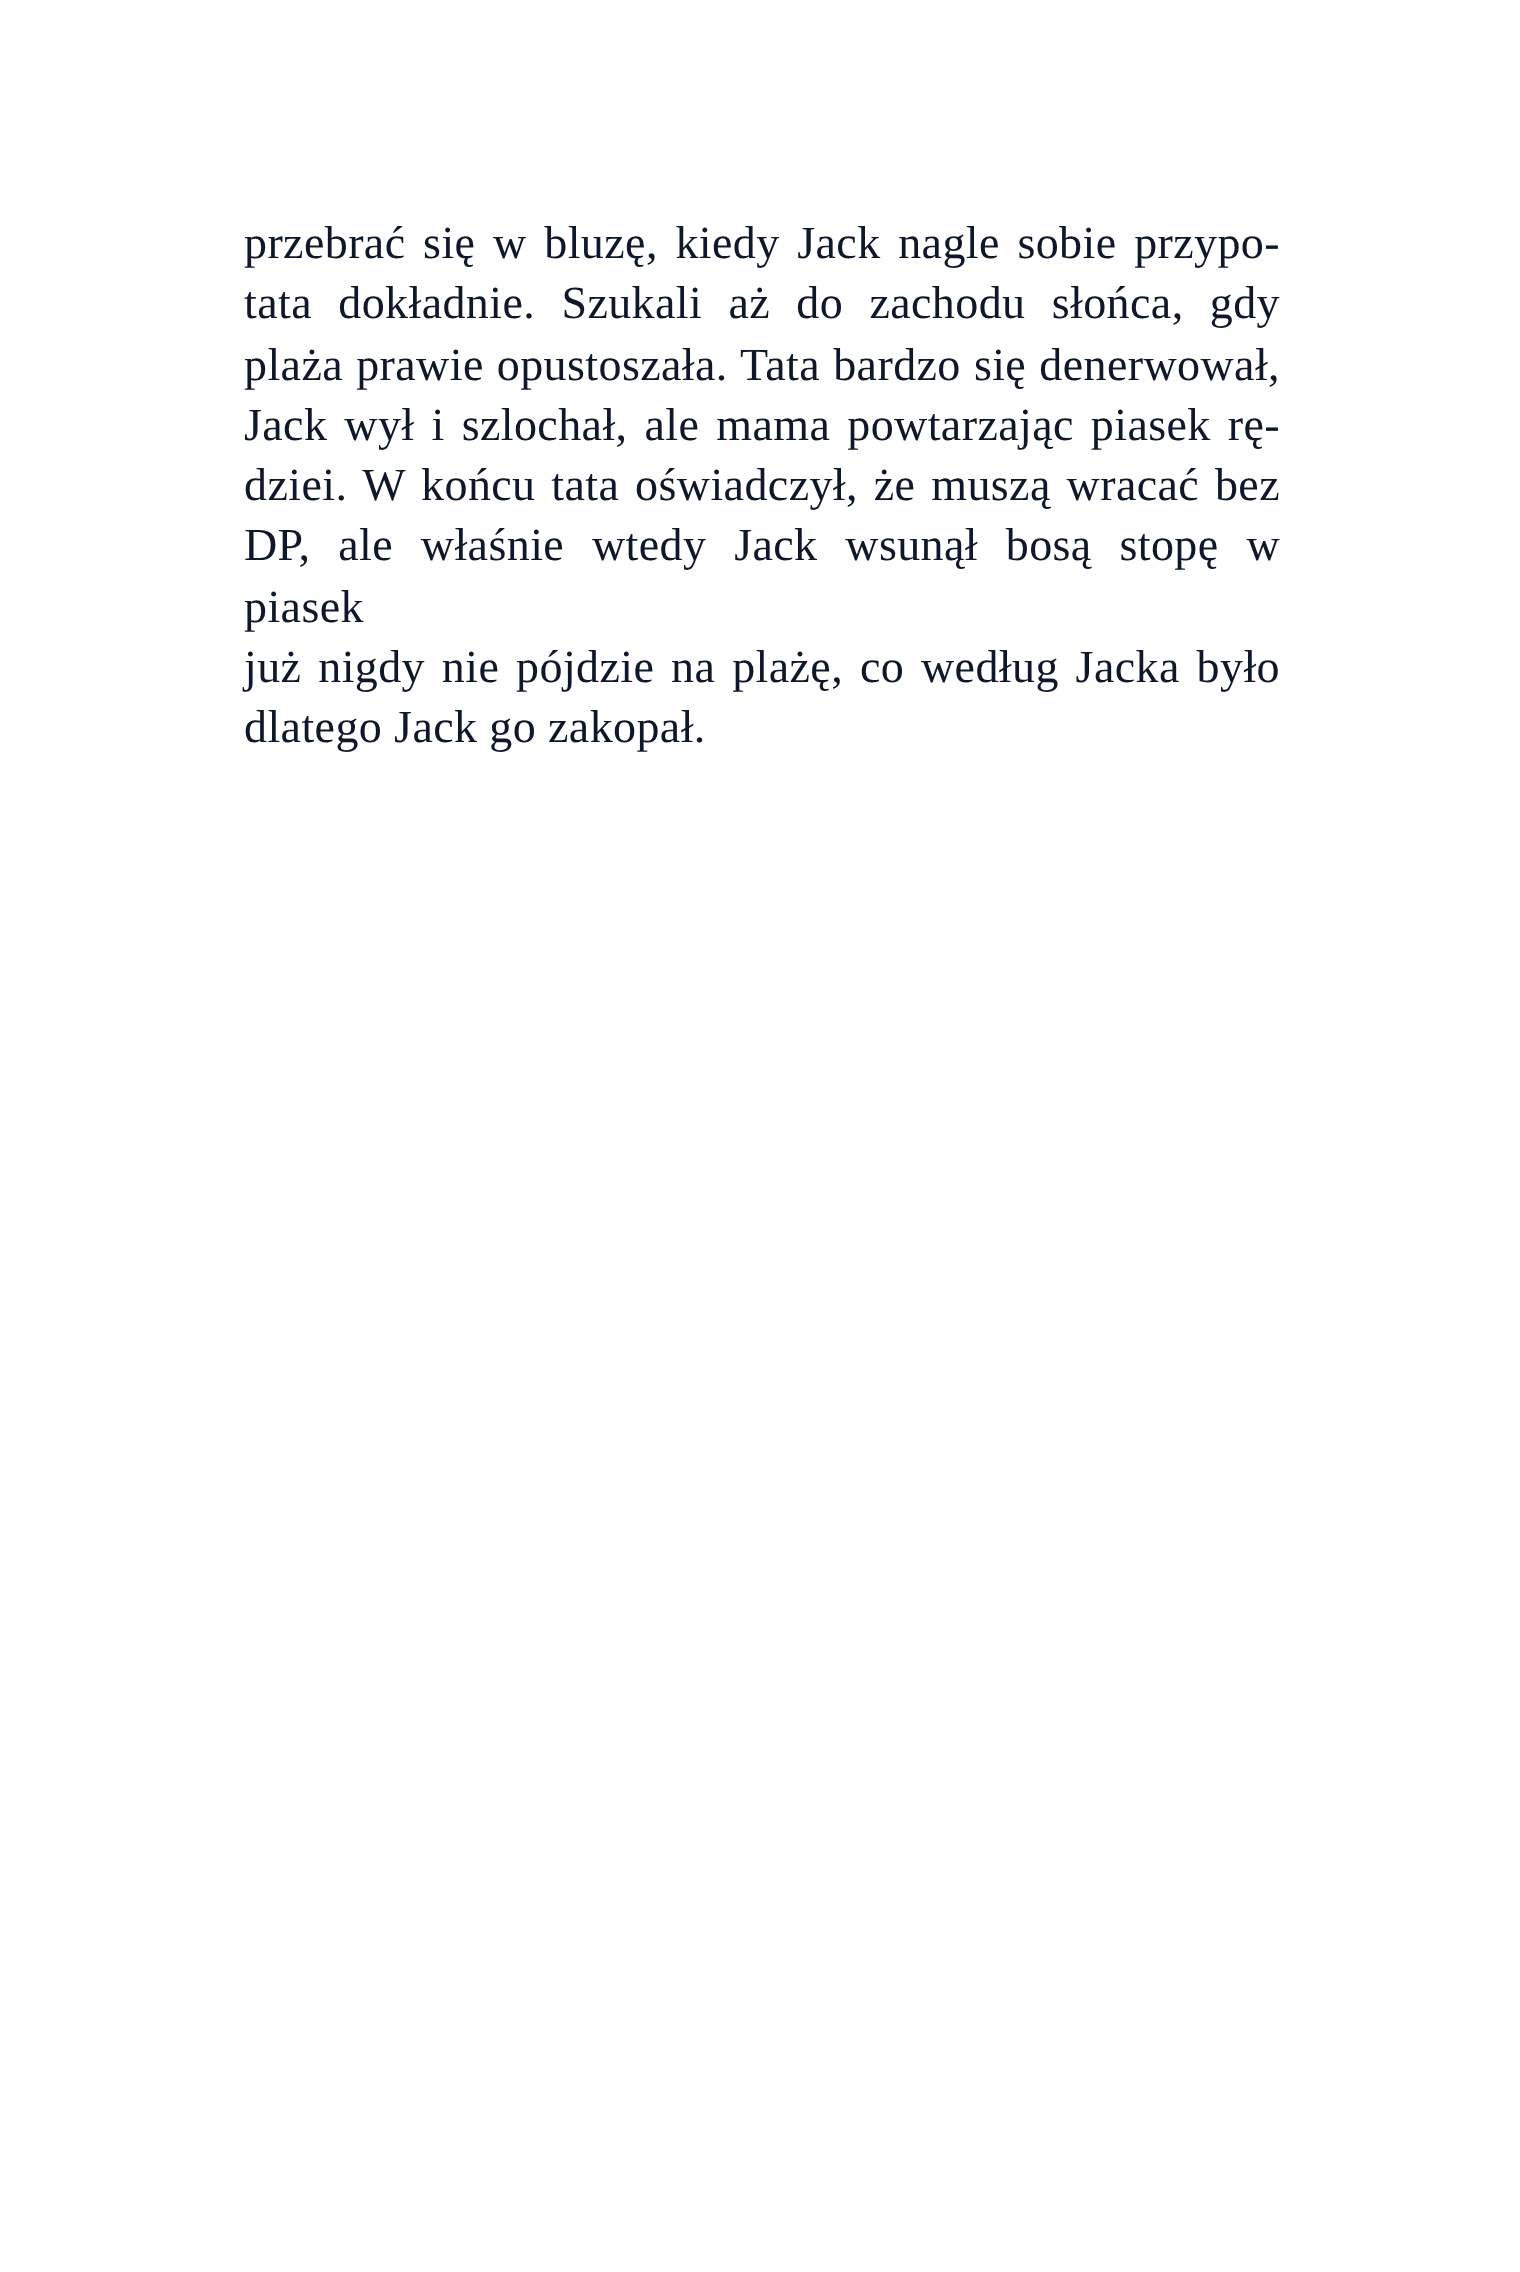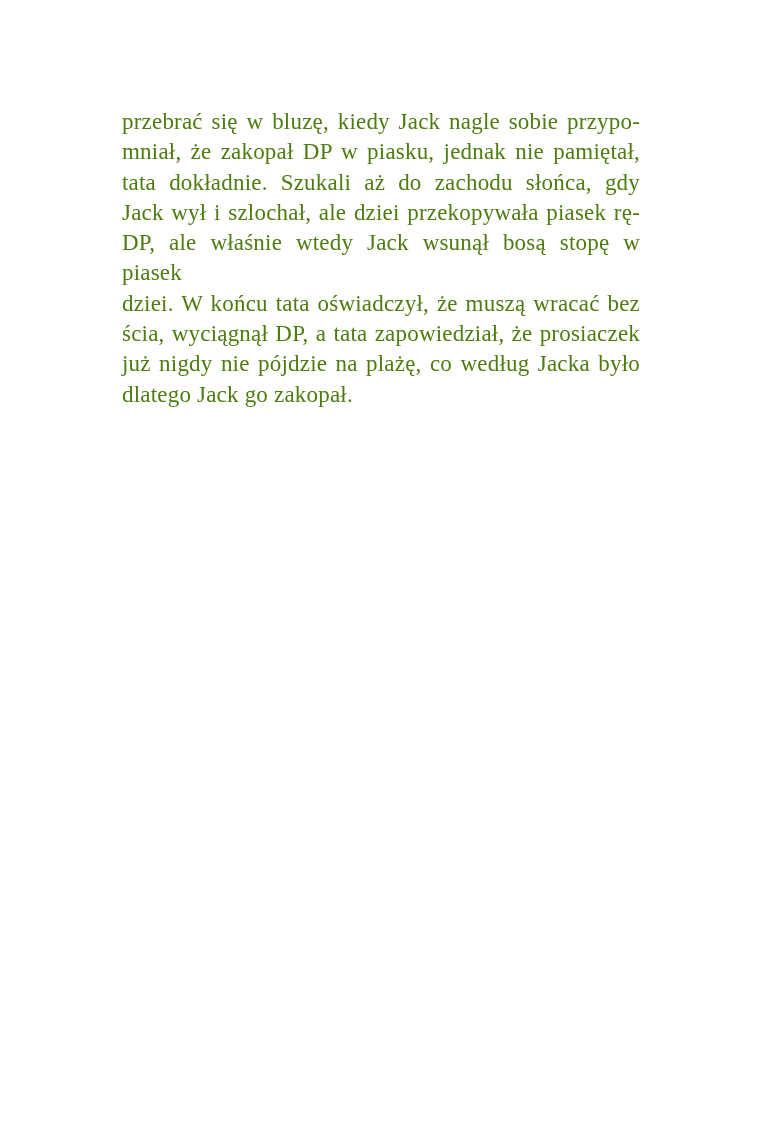--- a/index.html
+++ b/index.html
@@ -13,21 +13,21 @@
     width: 760px;
     height: 1136px;
     background: #ffffff;
     overflow: hidden;
   }
   .text-block {
     position: absolute;
     left: 122px;
     top: 107px;
     width: 518px;
-    color: #4d7c0f;
+    color: #0f172a;
     font-size: 23px;
     line-height: 30.3px;
     letter-spacing: 0.2px;
   }
   .line {
     text-align: justify;
     
     text-align-last: justify;
     white-space: normal;
   }
@@ -35,22 +35,21 @@
     text-align: center;
     text-align-last: left;
   }
 </style>
 </head>
 <body>
 
 <div class="page">
   <div class="text-block">
     <div class="line">przebrać się w bluzę, kiedy Jack nagle sobie przypo-</div>
-    <div class="line">mniał, że zakopał DP w piasku, jednak nie pamiętał,</div>
     <div class="line">tata dokładnie. Szukali aż do zachodu słońca, gdy</div>
-    <div class="line">Jack wył i szlochał, ale dziei przekopywała piasek rę-</div>
+    <div class="line">plaża prawie opustoszała. Tata bardzo się denerwował,</div>
+    <div class="line">Jack wył i szlochał, ale mama powtarzając piasek rę-</div>
+    <div class="line">dziei. W końcu tata oświadczył, że muszą wracać bez</div>
     <div class="line">DP, ale właśnie wtedy Jack wsunął bosą stopę w piasek</div>
-    <div class="line">dziei. W końcu tata oświadczył, że muszą wracać bez</div>
-    <div class="line">ścia, wyciągnął DP, a tata zapowiedział, że prosiaczek</div>
     <div class="line">już nigdy nie pójdzie na plażę, co według Jacka było</div>
     <div class="line last-line">dlatego Jack go zakopał.</div>
   </div>
 </div>
 
 </body></html>

